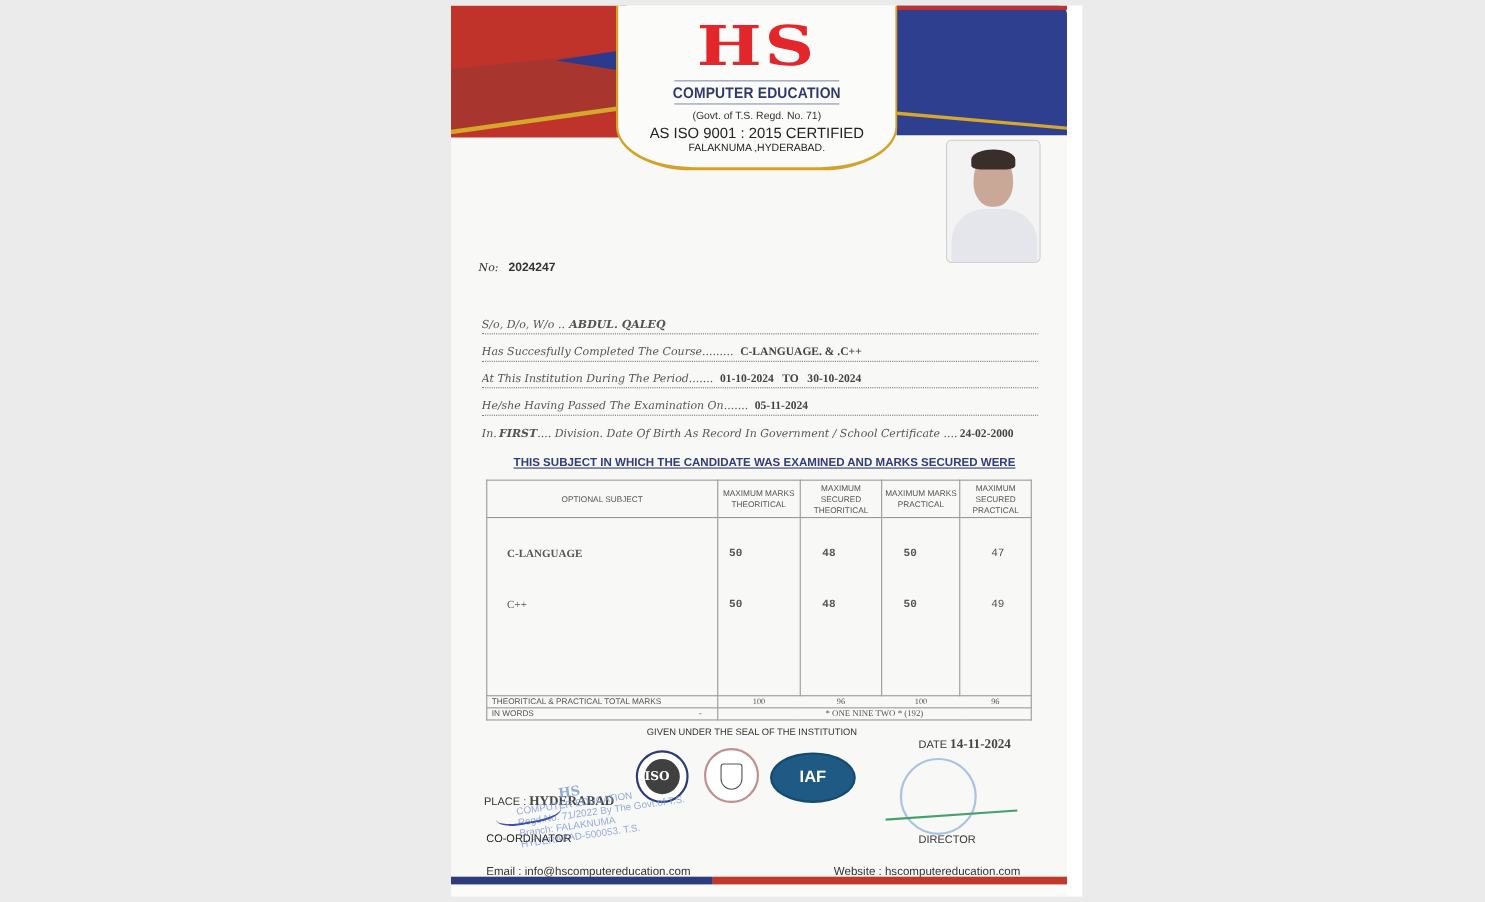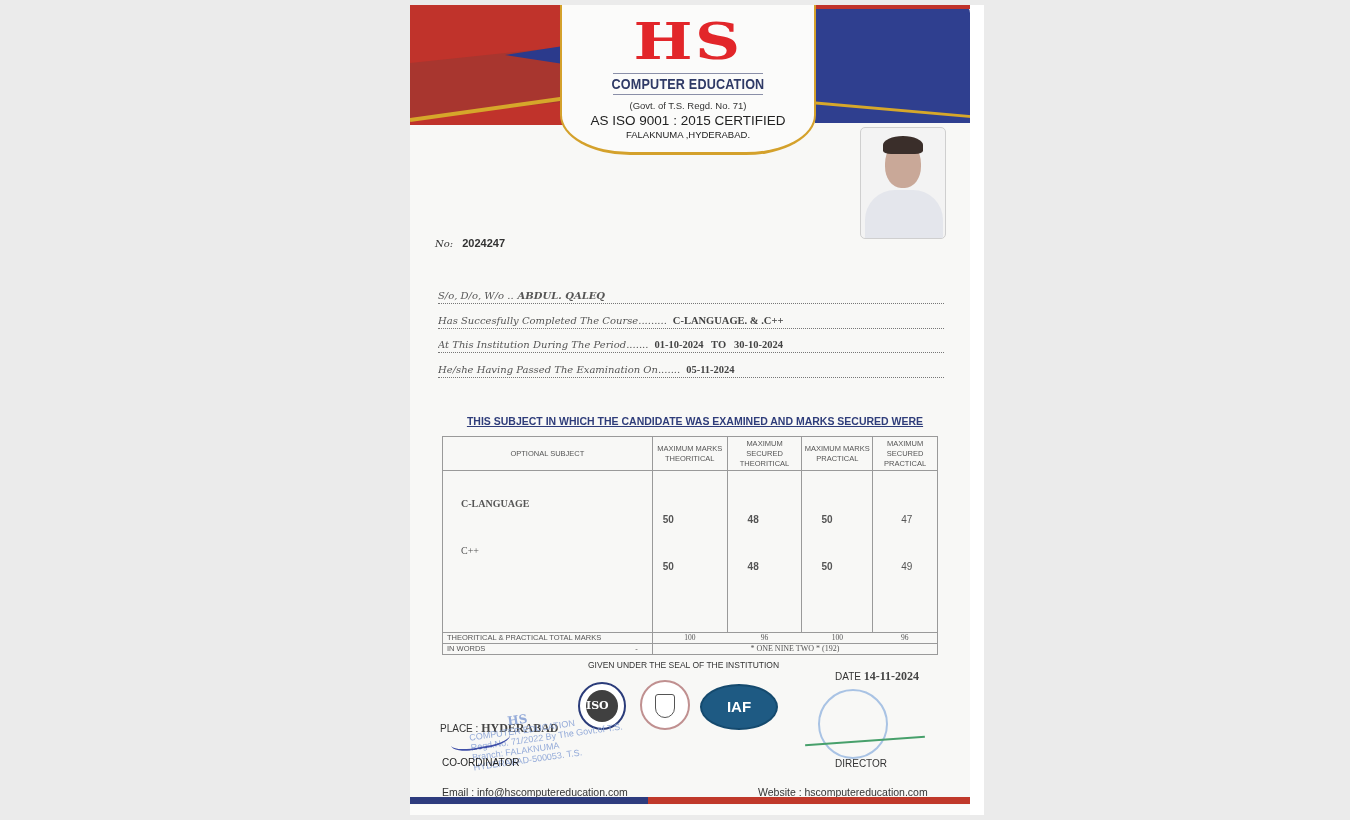--- a/index.html
+++ b/index.html
@@ -74,21 +74,21 @@
   }
 
   table.marks {
     position: absolute; left: 32px; top: 431px; width: 496px; border-collapse: collapse;
     font-size: 7.5px; color: #555;
   }
   table.marks td, table.marks th { border: 1px solid #9a9a9a; }
   table.marks th { font-weight: normal; text-align: center; padding: 2px 1px; line-height: 1.3; height: 33px; }
   table.marks .body td { height: 162px; vertical-align: top; padding: 0; position: relative; }
   .subj { font-family: "Liberation Serif", serif; font-size: 10px; color: #555; position: absolute; left: 18px; }
-  .num { font-family: Liberation Sans, sans-serif; font-size: 10px; color: #555; position: absolute; font-weight: bold; margin-top: 16px; }
+  .num { font-family: Liberation Mono, monospace; font-size: 10px; color: #555; position: absolute; font-weight: bold; }
   table.marks .tot td { font-size: 7.5px; height: 10px; padding: 0 4px; line-height: 10px; }
   .tot .n { font-family: "Liberation Serif", serif; font-size: 10px; text-align: center; }
 
   .given { position: absolute; left: 178px; top: 655px; font-size: 8.5px; color: #333; }
   .place { position: absolute; left: 30px; top: 696px; font-size: 10px; color: #333; margin-top: 20px; }
   .place b { font-family: "Liberation Serif", serif; font-size: 12px; color: #444; }
   .date { position: absolute; left: 425px; top: 664px; font-size: 10px; color: #333; }
   .date b { font-family: "Liberation Serif", serif; font-size: 12px; color: #444; }
 
   .seal { position: absolute; border-radius: 50%; }
@@ -158,20 +158,23 @@
       <span>Has Succesfully Completed The Course.........</span><span class="fill">C-LANGUAGE. &amp; .C++</span>
     </div>
     <div class="line" style="top:334px">
       <div class="dots"></div>
       <span>At This Institution During The Period.......</span><span class="fill" style="white-space:pre">01-10-2024   TO   30-10-2024</span>
     </div>
     <div class="line" style="top:359px">
       <div class="dots"></div>
       <span>He/she Having Passed The Examination On.......</span><span class="fill">05-11-2024</span>
     </div>
+    <div class="line" style="top:384px">
+      <span>In.</span><span class="fill-it" style="margin-left:2px">FIRST</span><span>.... Division. Date Of Birth As Record In Government / School Certificate ....</span><span class="fill" style="margin-left:2px">24-02-2000</span>
+    </div>
 
     <div class="subject-heading">THIS SUBJECT IN WHICH THE CANDIDATE WAS EXAMINED AND MARKS SECURED WERE</div>
 
     <table class="marks">
       <tbody>
           <tr>
         <th style="width:210px">OPTIONAL SUBJECT</th>
         <th style="width:75px">MAXIMUM MARKS THEORITICAL</th>
         <th style="width:75px">MAXIMUM SECURED THEORITICAL</th>
         <th style="width:71px">MAXIMUM MARKS PRACTICAL</th>

